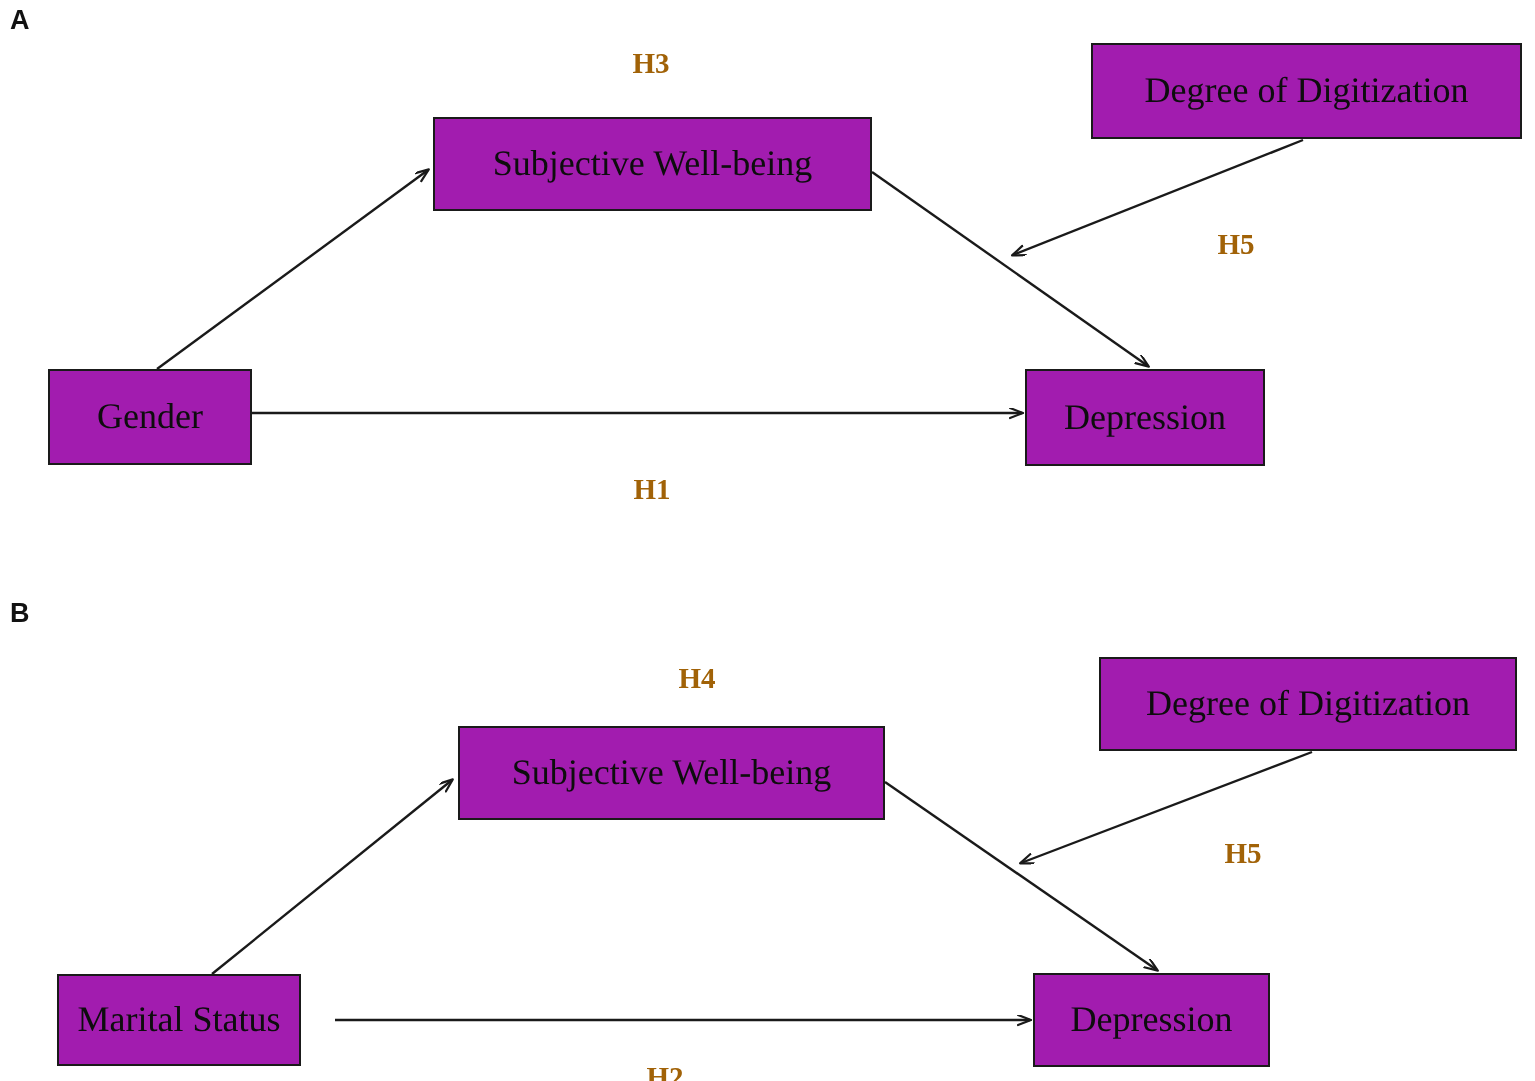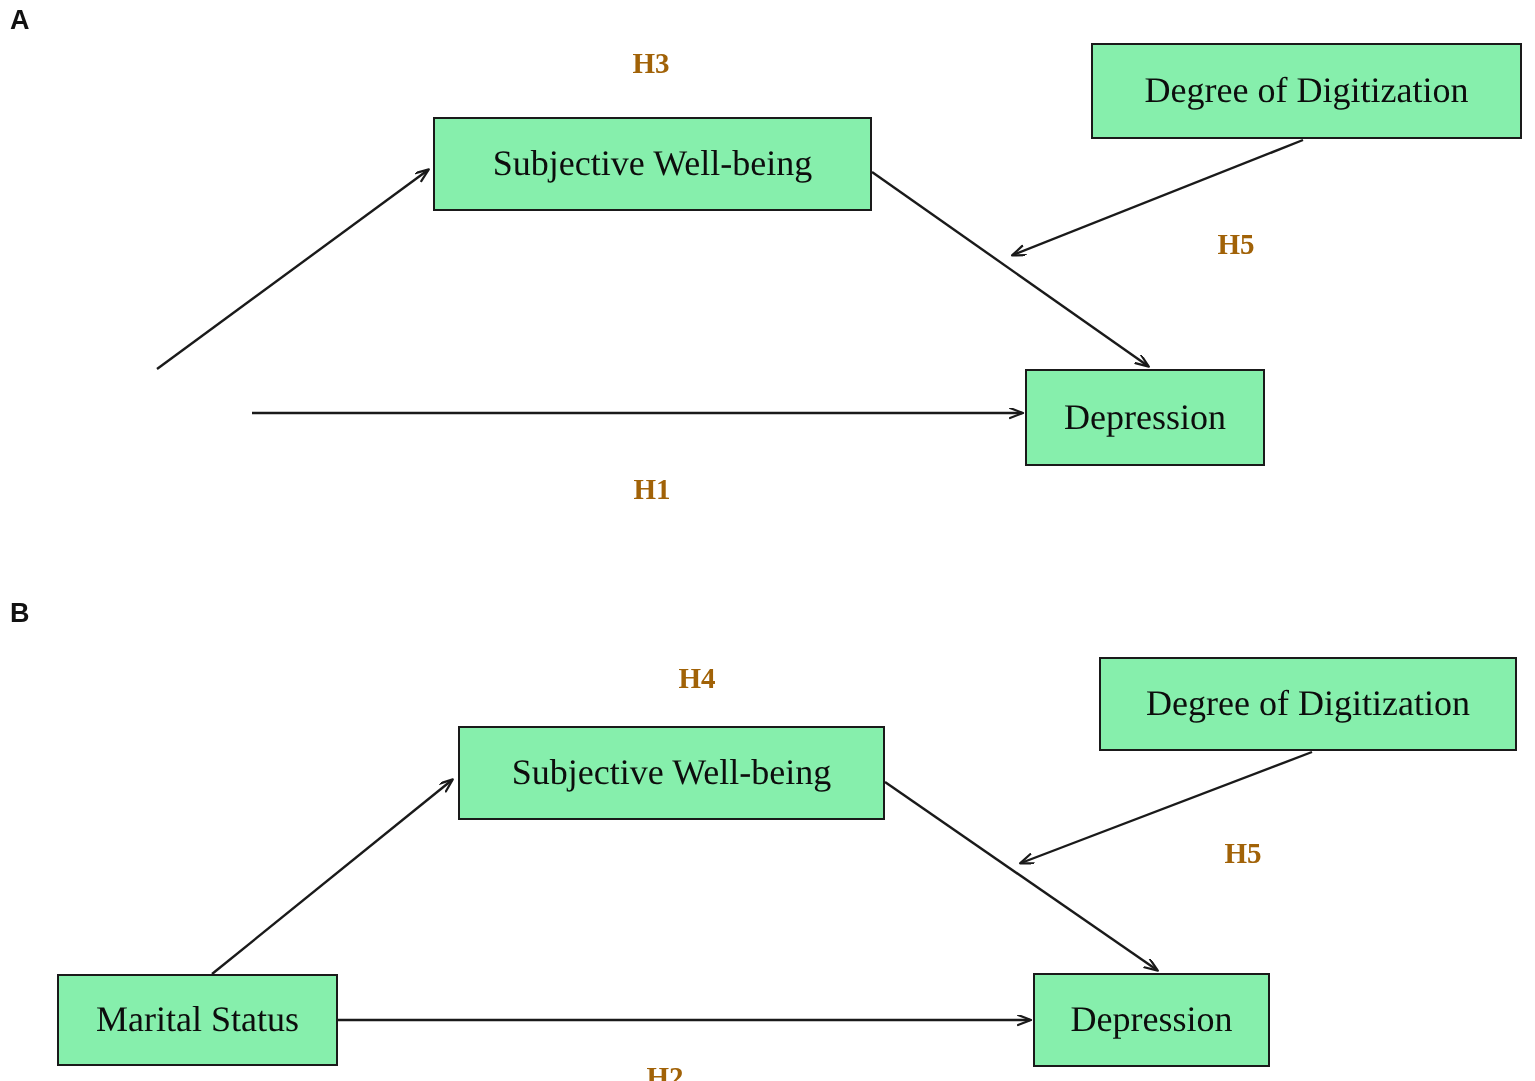--- a/index.html
+++ b/index.html
@@ -32,21 +32,21 @@
     font-weight: bold;
     font-size: 27px;
     color: #121212;
     line-height: 1;
     letter-spacing: 0px;
   }
   .node {
     position: absolute;
     box-sizing: border-box;
     border: 2px solid #1a1a1a;
-    background: #86efac;
+    background: #a21caf;
     display: flex;
     align-items: center;
     justify-content: center;
     color: #0d0d0d;
   }
   .node .node-label {
     font-family: "Liberation Serif", "DejaVu Serif", serif;
     font-size: 36px;
     line-height: 1.05;
     white-space: nowrap;
@@ -99,20 +99,23 @@
   <div class="node" style="left:433px; top:117px; width:439px; height:94px;">
     <span class="node-label">Subjective Well-being</span>
   </div>
 
   <div class="node" style="left:1091px; top:43px; width:431px; height:96px;">
     <span class="node-label">Degree of Digitization</span>
   </div>
 
   <div class="hyp" style="left:1236px; top:244px;">H5</div>
 
+  <div class="node" style="left:48px; top:369px; width:204px; height:96px;">
+    <span class="node-label">Gender</span>
+  </div>
 
   <div class="node" style="left:1025px; top:369px; width:240px; height:97px;">
     <span class="node-label">Depression</span>
   </div>
 
   <div class="hyp" style="left:652px; top:457px;margin-top:32px;">H1</div>
 
   <div class="panel-letter" style="left:10px; top:600px;">B</div>
 
   <div class="hyp" style="left:697px; top:678px;">H4</div>
@@ -120,21 +123,21 @@
   <div class="node" style="left:1099px; top:657px; width:418px; height:94px;">
     <span class="node-label">Degree of Digitization</span>
   </div>
 
   <div class="node" style="left:458px; top:726px; width:427px; height:94px;">
     <span class="node-label">Subjective Well-being</span>
   </div>
 
   <div class="hyp" style="left:1243px; top:853px;">H5</div>
 
-  <div class="node" style="left:57px; top:974px; width:281px; height:92px;">
+  <div class="node" style="left:57px; top:974px; width:244px; height:92px;">
     <span class="node-label">Marital Status</span>
   </div>
 
   <div class="node" style="left:1033px; top:973px; width:237px; height:94px;">
     <span class="node-label">Depression</span>
   </div>
 
   <div class="hyp" style="left:665px; top:1077px;">H2</div>
 
 </div>

